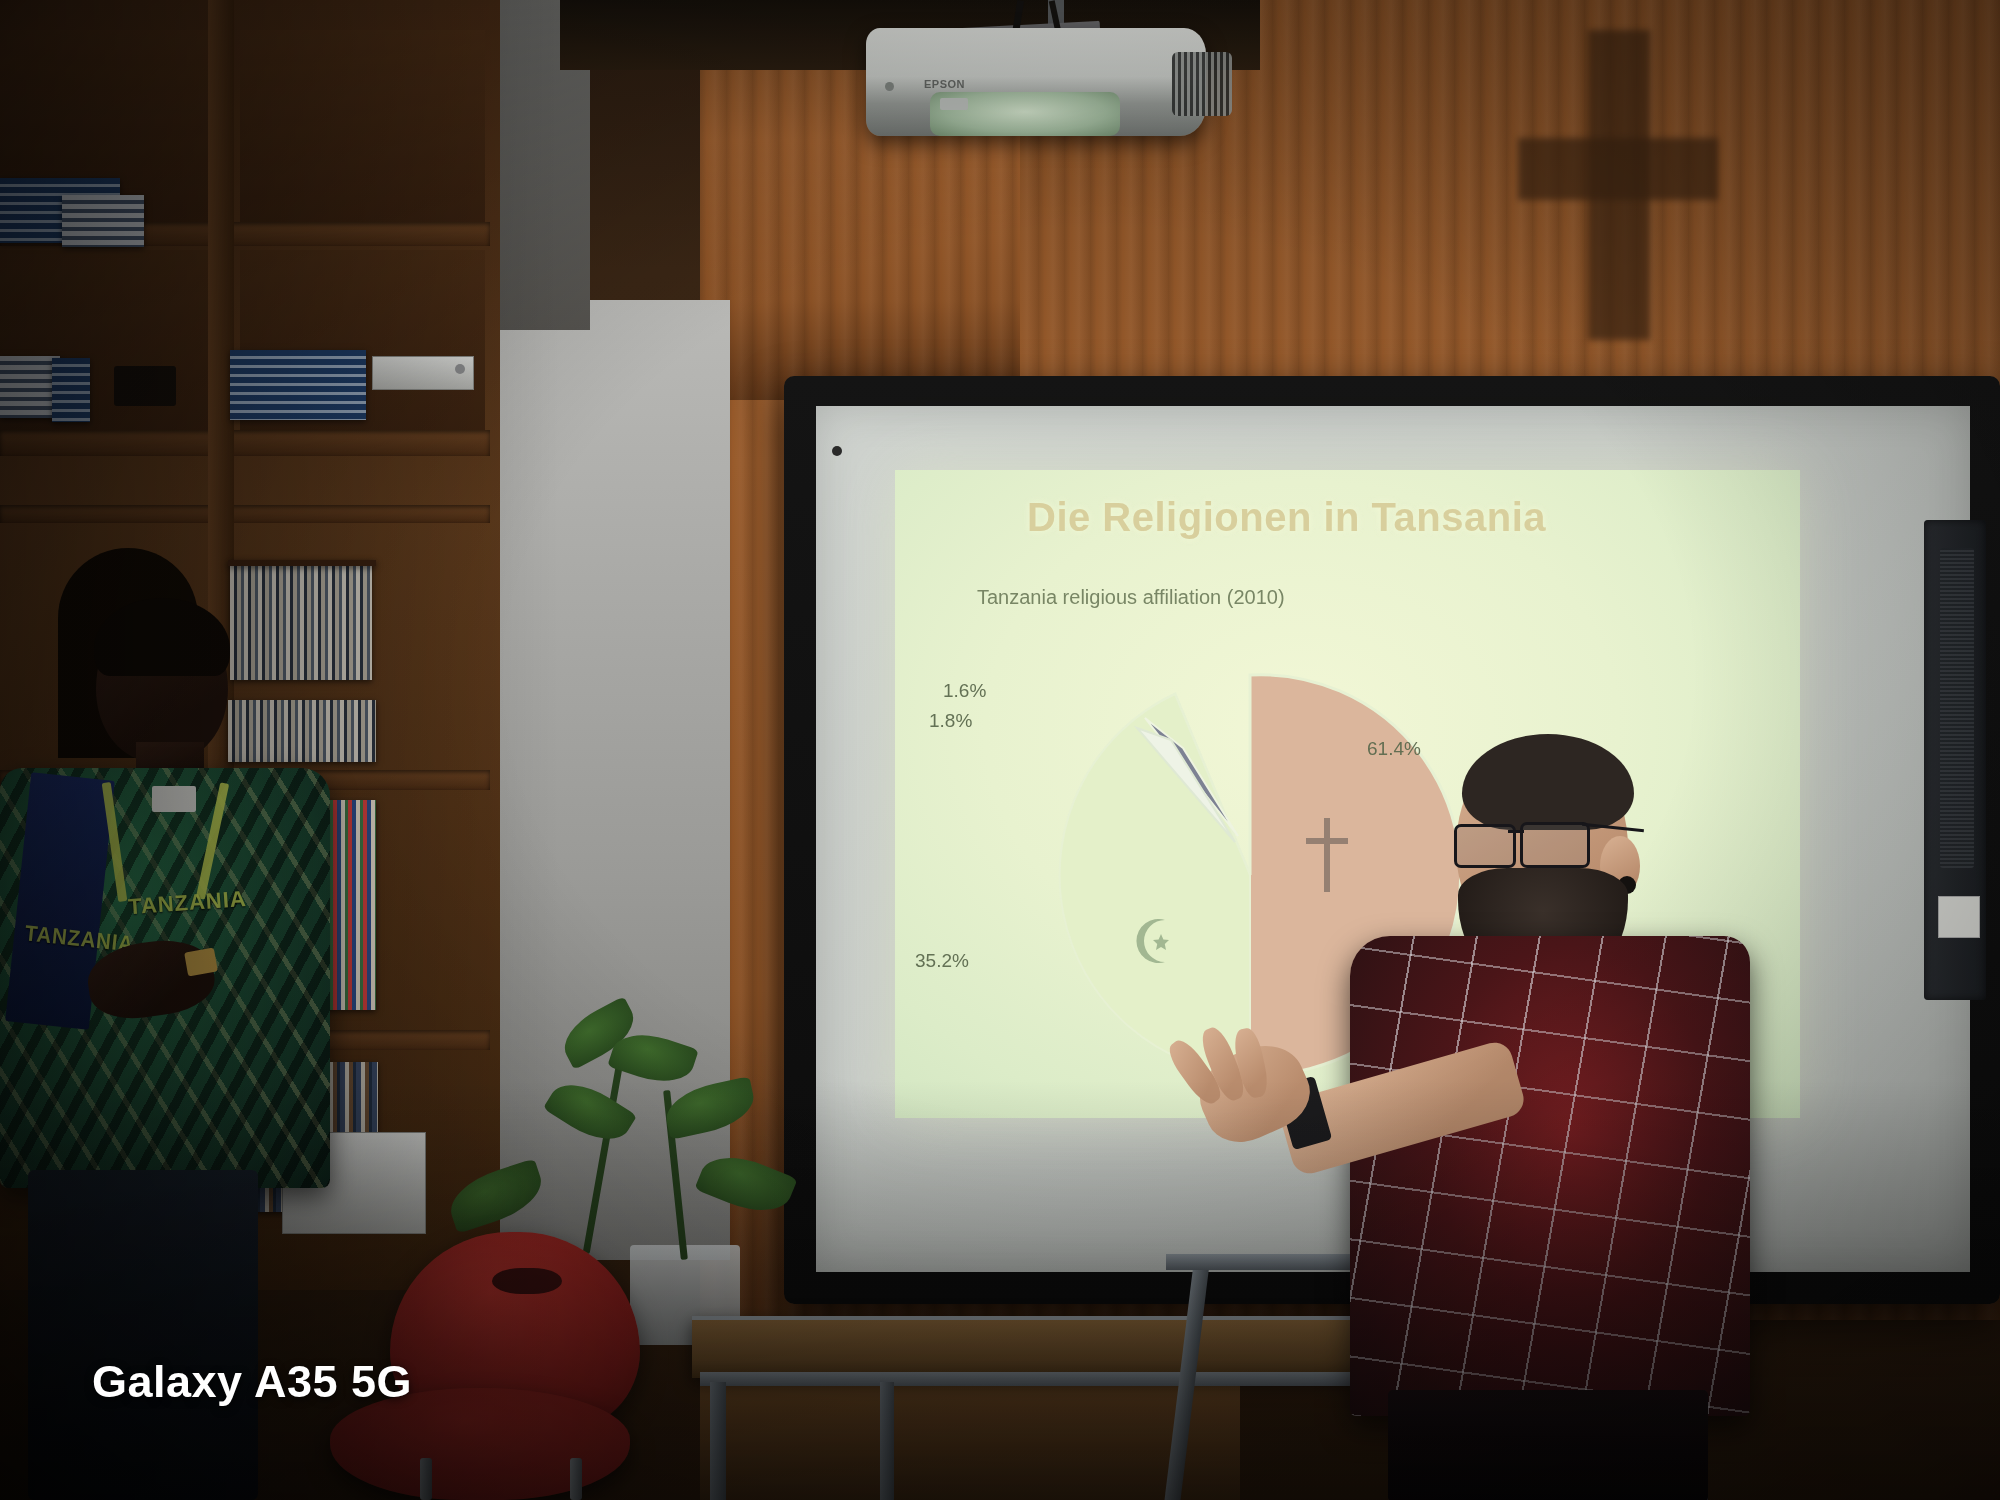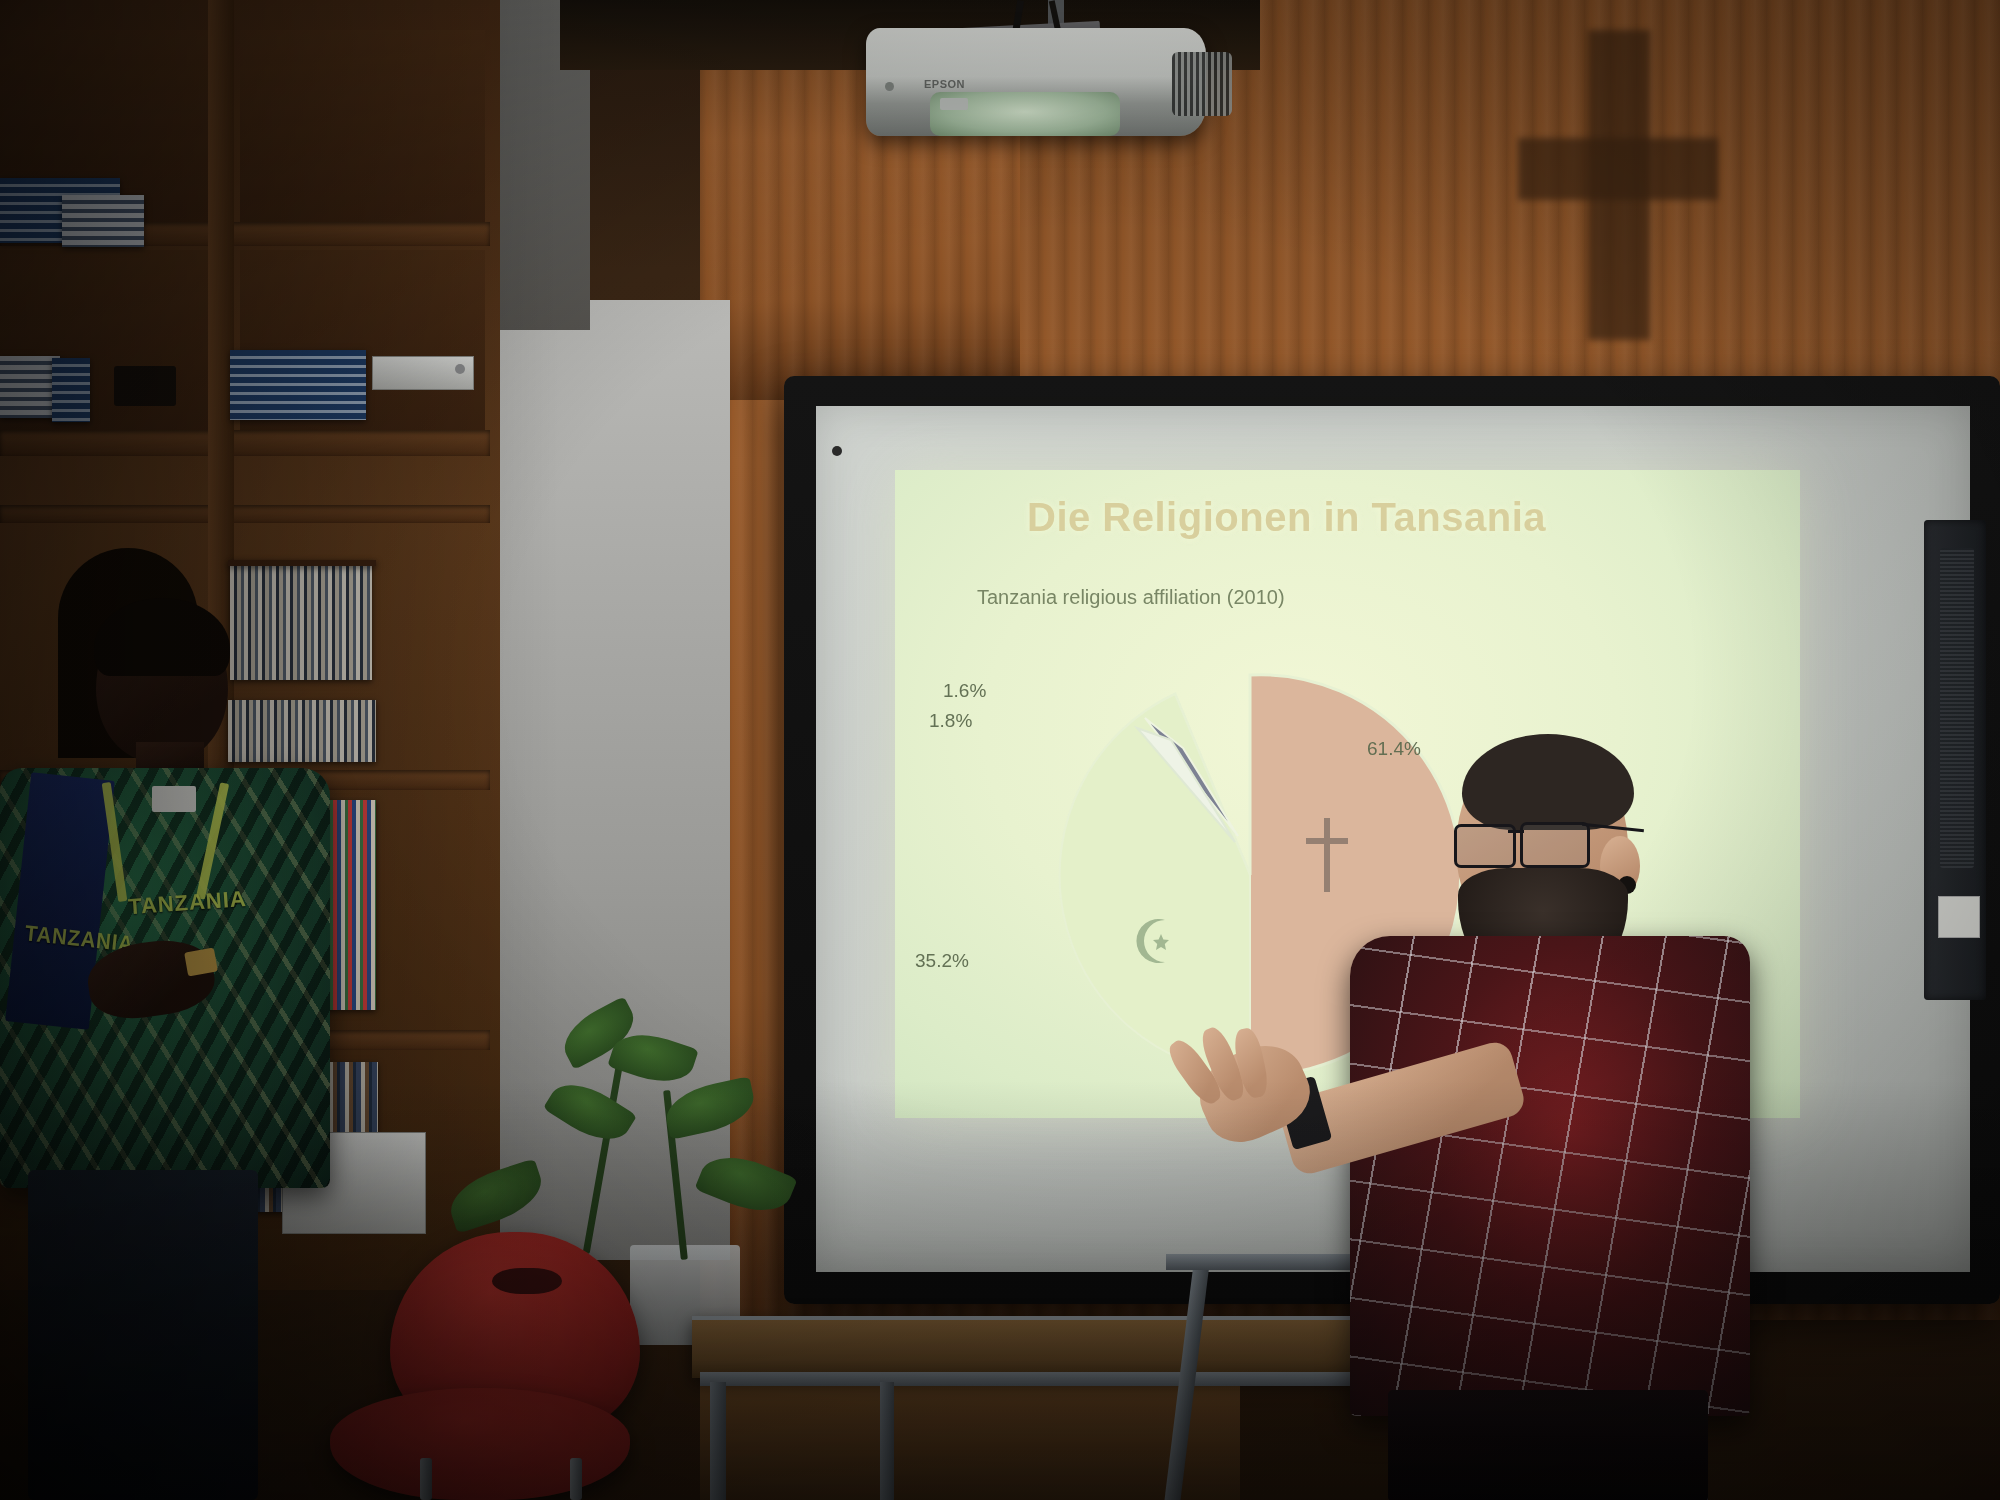--- a/index.html
+++ b/index.html
@@ -496,13 +496,14 @@
     <div class="finger skin-light" style="left:-110px;top:286px;width:26px;height:76px;transform:rotate(-22deg);"></div>
     <div class="finger skin-light" style="left:-82px;top:288px;width:26px;height:70px;transform:rotate(-12deg);"></div>
 
     <div class="p2-legs" style="left:68px;top:650px;width:320px;height:112px;"></div>
   </div>
 
   <div class="dark-left"></div>
   <div class="dark-bottom"></div>
   <div class="vignette"></div>
 
+  <div class="watermark" style="left:92px;top:1356px;">Galaxy A35 5G</div>
 </div>
 
 </body></html>

